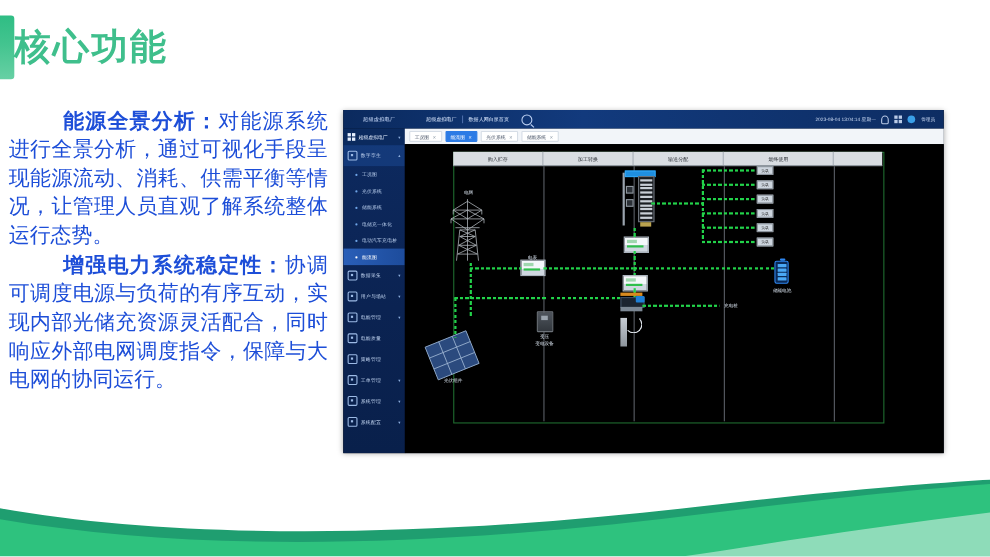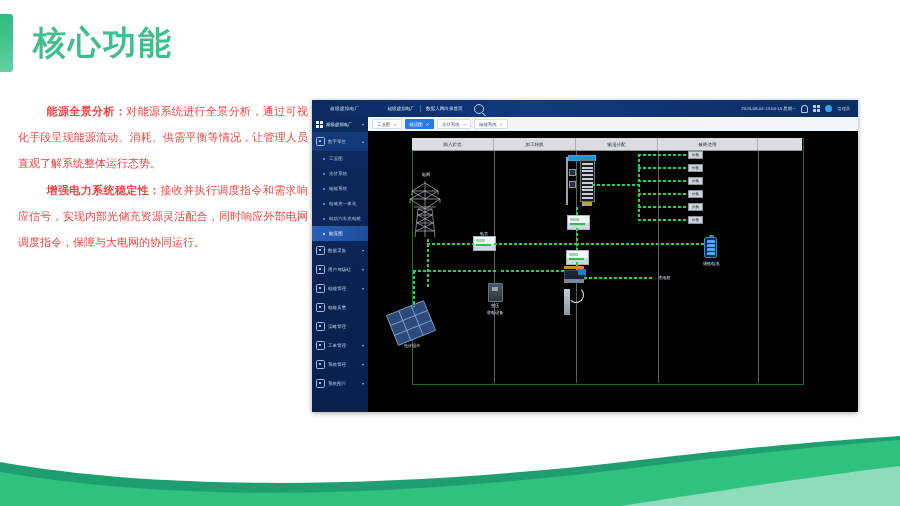--- a/index.html
+++ b/index.html
@@ -7,26 +7,26 @@
     width:900px;height:506px;
     background:#ffffff;
     font-family:"Liberation Sans","DejaVu Sans",sans-serif;
     overflow:hidden;
     position:relative;
   }
 
   
   #heading-block{position:absolute;left:0;top:14px;display:flex;align-items:stretch;}
   #heading-bar{width:13px;height:58px;background:linear-gradient(180deg,#2fbd84 0%,#43c48f 45%,#67d0a4 100%);border-radius:0 3px 3px 0;}
-  #heading-text{margin-left:20px;display:flex;flex-direction:column;justify-content:center;}
+  #heading-text{display:flex;flex-direction:column;justify-content:center;}
   #heading-title{font-size:33px;font-weight:700;color:#3fbf8c;letter-spacing:2px;line-height:1.15;}
   #heading-sub{font-size:14px;color:#5b6166;letter-spacing:.4px;margin-top:5px;font-weight:400;}
 
   
-  #body-copy{position:absolute;left:18px;top:98px;width:290px;color:#ef4444;font-size:11px;line-height:26px;text-align:justify;}
+  #body-copy{position:absolute;left:8px;top:98px;width:290px;color:#1d4ed8;font-size:19px;line-height:26px;text-align:justify;}
   #body-copy p{margin:0 0 0 0;text-indent:2.6em;}
   #body-copy p + p{margin-top:1px;}
   .lead{font-weight:700;}
 
   
   .wave{position:absolute;left:0;bottom:0;width:900px;height:70px;pointer-events:none;}
 
   
   #screenshot{position:absolute;left:312px;top:100px;width:546px;height:312px;background:#000814;box-shadow:0 1px 5px rgba(0,0,0,.35);overflow:hidden;}
 
@@ -124,21 +124,21 @@
 
 <div id="heading-block">
   <div id="heading-bar"></div>
   <div id="heading-text">
     <div id="heading-title">核心功能</div>
   </div>
 </div>
 
 <div id="body-copy">
   <p><span class="lead">能源全景分析：</span><span>对能源系统进行全景分析，通过可视化手段呈现能源流动、消耗、供需平衡等情况，让管理人员直观了解系统整体运行态势。</span></p>
-  <p><span class="lead">增强电力系统稳定性：</span><span>接收并执行调度指令和需求响应信号，实现内部光储充资源灵活配合，同时响应外部电网调度指令，保障与大电网的协同运行。</span></p>
+  <p><span class="lead">增强电力系统稳定性：</span><span>协调可调度电源与负荷的有序互动，实现内部光储充资源灵活配合，同时响应外部电网调度指令，保障与大电网的协同运行。</span></p>
 </div>
 
 <svg class="wave" viewBox="0 0 900 70" preserveAspectRatio="none">
   <path d="M0,26 C180,58 420,50 640,24 C760,10 840,4 900,0 L900,70 L0,70 Z" fill="#1f9e70"></path>
   <path d="M0,36 C200,70 430,58 650,30 C770,15 845,8 900,4 L900,70 L0,70 Z" fill="#2ec27e"></path>
   <path d="M900,30 C800,42 700,58 620,70 L900,70 Z" fill="#dff3e9" opacity="0.55"></path>
 </svg>
 
 <div id="screenshot">
 

